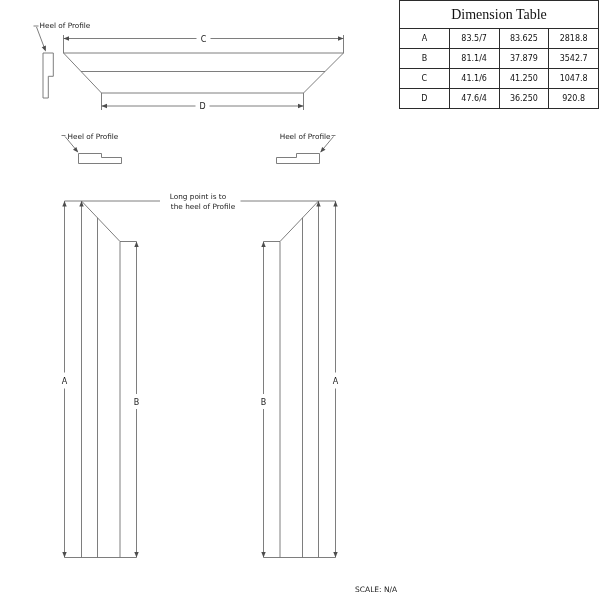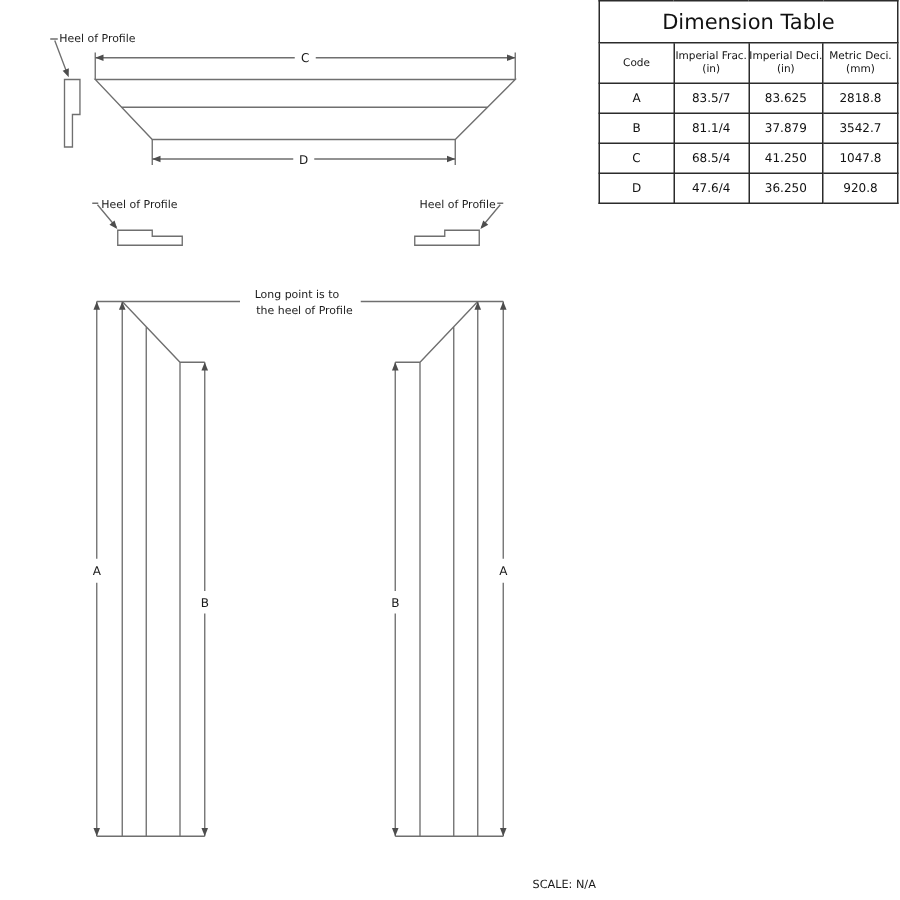--- a/index.html
+++ b/index.html
@@ -16,21 +16,21 @@
 
   table.dimtable{
     position:absolute;left:399px;top:0;width:200px;
     border-collapse:collapse;table-layout:fixed;
     font-size:8px;color:#111;
   }
   table.dimtable td,table.dimtable th{
     border:1px solid #2b2b2b;text-align:center;vertical-align:middle;
     padding:0;font-weight:normal;overflow:visible;
   }
-  .title-cell{font-weight:bold;font-size:14px;height:27px;}
+  .title-cell{font-weight:bold;font-size:14px;height:27px;font-family:Liberation Serif, serif;}
   .hdr{font-size:7px;line-height:1.25;height:27px;}
   .code-col{width:20px;}
   .frac-col{width:62px;}
   .deci-col{width:54px;}
   .metric-col{width:64px;}
   .datarow td{height:19px;}
   .tolrow td{height:20px;}
   .tolval{font-size:7.5px;line-height:1.1;}
   .tolnote{font-size:6.5px;line-height:1.1;white-space:nowrap;margin:0 -7px;}
 </style>
@@ -111,41 +111,35 @@
     <text class="dim" x="335.5" y="383.5" text-anchor="middle">A</text>
     <text class="scale" x="355" y="592">SCALE: N/A</text>
   </g>
 </svg>
 
 <table class="dimtable">
   <tbody>
       <tr>
     <td class="title-cell" colspan="4">Dimension Table</td>
   </tr>
-  <tr class="hdr">
-    <th class="code-col">Code</th>
-    <th class="frac-col"><span>Imperial Frac.</span><br><span>(in)</span></th>
-    <th class="deci-col"><span>Imperial Deci.</span><br><span>(in)</span></th>
-    <th class="metric-col"><span>Metric Deci.</span><br><span>(mm)</span></th>
-  </tr>
   <tr class="datarow">
     <td>A</td>
     <td>83.5/7</td>
     <td>83.625</td>
     <td>2818.8</td>
   </tr>
   <tr class="datarow">
     <td>B</td>
     <td>81.1/4</td>
     <td>37.879</td>
     <td>3542.7</td>
   </tr>
   <tr class="datarow">
     <td>C</td>
-    <td>68.5/4</td>
+    <td>41.1/6</td>
     <td>41.250</td>
     <td>1047.8</td>
   </tr>
   <tr class="datarow">
     <td>D</td>
     <td>47.6/4</td>
     <td>36.250</td>
     <td>920.8</td>
   </tr>
 </tbody>

